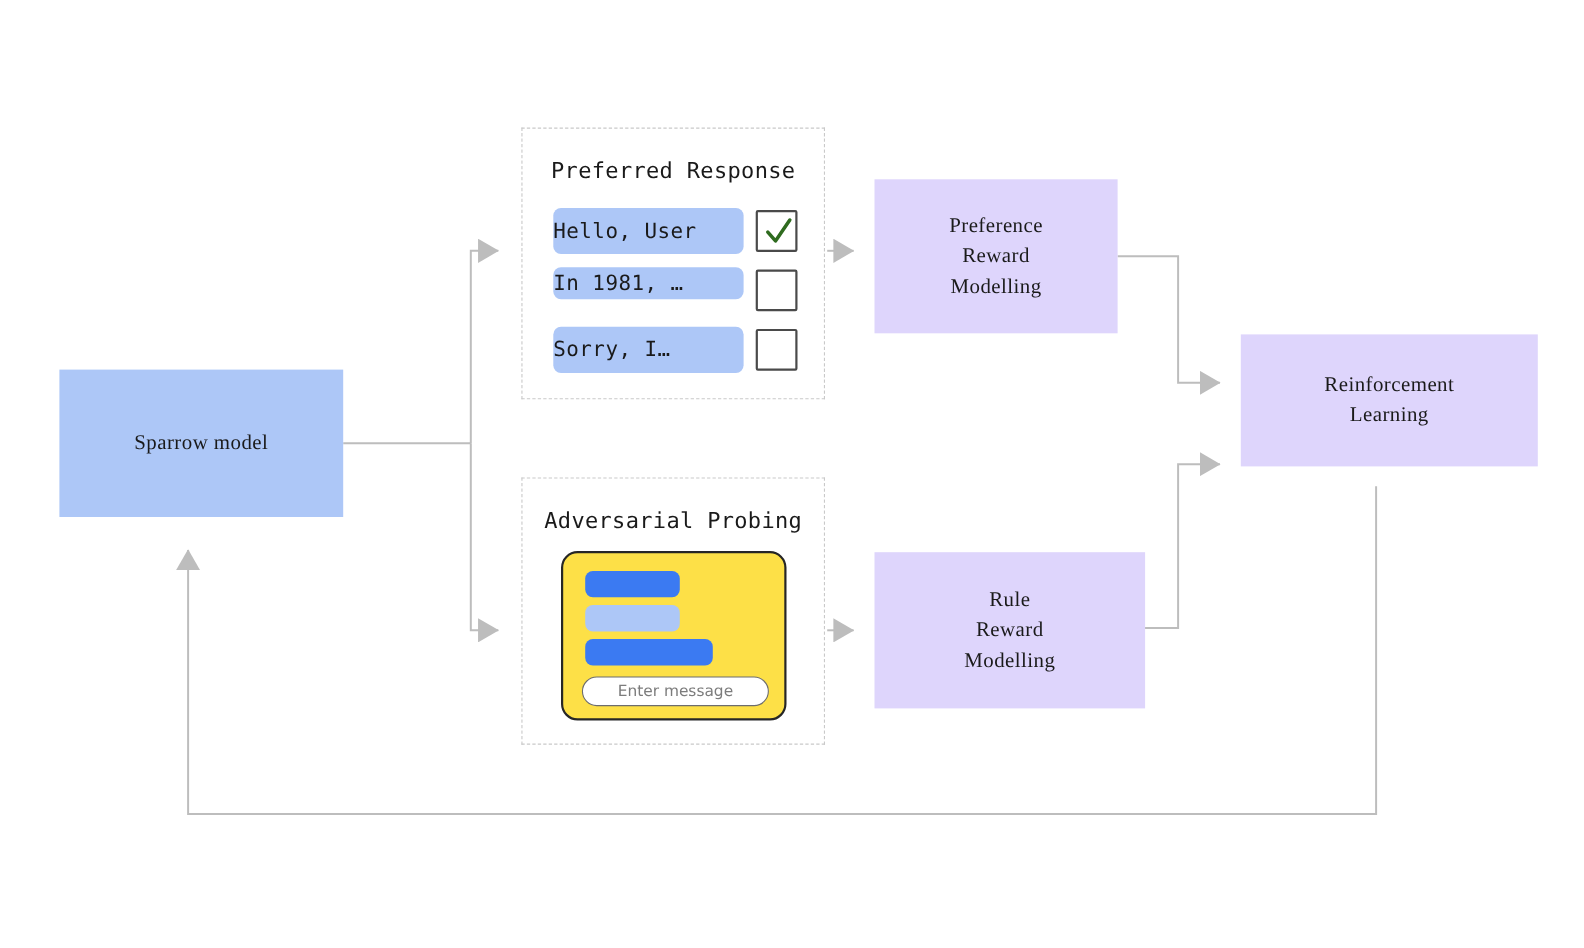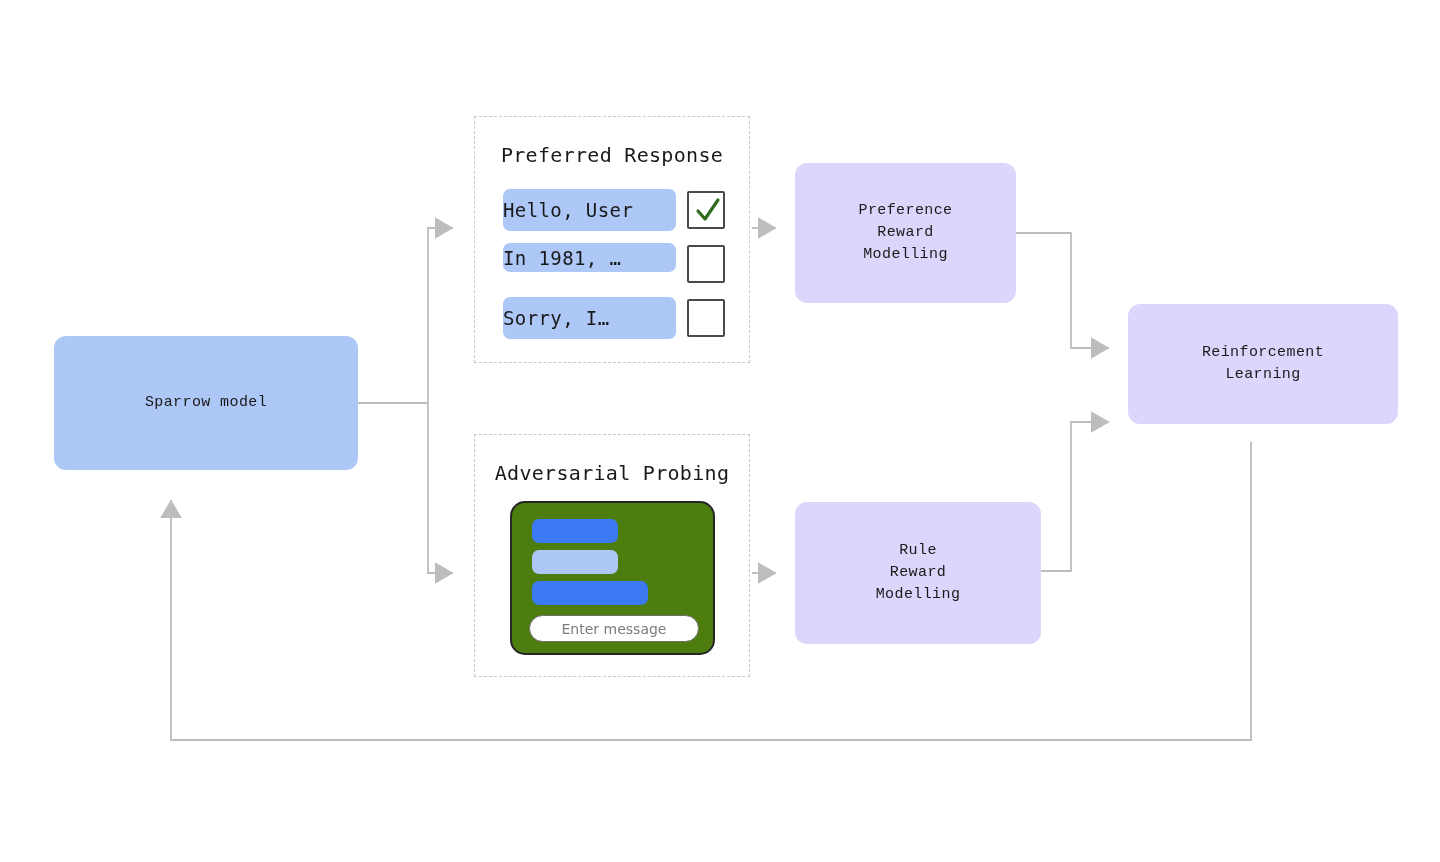--- a/index.html
+++ b/index.html
@@ -1,40 +1,40 @@
 <!DOCTYPE html>
 <html><head>
 <meta charset="utf-8">
 <style>
   html,body{margin:0;padding:0;background:#ffffff;}
   body{width:1440px;height:862px;font-family:"DejaVu Sans Mono",monospace;overflow:hidden;}
   #stage{position:relative;width:1440px;height:862px;background:#fff;}
 
   .node{position:absolute;box-sizing:border-box;display:flex;align-items:center;
-        justify-content:center;text-align:center;border-radius:12px;
-        font-family:Liberation Mono, monospace;
-        font-size:15px;color:#1a1a1a;letter-spacing:.4px;line-height:1.45;white-space:pre-line;}
+        justify-content:center;text-align:center;border-radius:0;
+        font-family:Liberation Serif, serif;
+        font-size:19px;color:#1a1a1a;letter-spacing:.4px;line-height:1.45;white-space:pre-line;}
   .node.blue{background:#adc7f7;}
   .node.purple{background:#ded5fc;}
 
   .group{position:absolute;box-sizing:border-box;border:1.6px dashed #c9c9c9;background:transparent;}
   .group-title{position:absolute;left:0;right:0;text-align:center;
         font-family:"DejaVu Sans Mono","Liberation Mono",monospace;
         font-size:20px;color:#1a1a1a;letter-spacing:.3px;}
 
   .pill{position:absolute;box-sizing:border-box;background:#adc7f7;border-radius:7px;
         display:flex;align-items:center;
         font-family:"DejaVu Sans Mono","Liberation Mono",monospace;
         font-size:19px;color:#1a1a1a;letter-spacing:.4px;}
 
   .cbox{position:absolute;box-sizing:border-box;border:2.4px solid #4a4a4a;background:#fff;
         width:38px;height:38px;border-radius:2px;}
   .cbox .tick{position:absolute;left:6px;top:4px;width:26px;height:28px;}
 
-  .card{position:absolute;box-sizing:border-box;background:#4d7c0f;border:2px solid #262626;border-radius:15px;}
+  .card{position:absolute;box-sizing:border-box;background:#fde047;border:2px solid #262626;border-radius:15px;}
   .bar{position:absolute;border-radius:7px;}
   .inputpill{position:absolute;box-sizing:border-box;border:1.4px solid #6d6d6d;border-radius:20px;
         background:#fff;display:flex;align-items:center;justify-content:center;
         font-family:"DejaVu Sans","Liberation Sans",sans-serif;font-size:14px;color:#7c7c7c;}
 
   svg.wires{position:absolute;left:0;top:0;width:1440px;height:862px;pointer-events:none;}
 </style>
 </head>
 <body>
 
@@ -62,21 +62,21 @@
       <path d="M752,573 L776,573" marker-end="url(#ahbig)"></path>
 
       <path d="M1016,233 L1071,233 L1071,348 L1109,348" marker-end="url(#ahbig)"></path>
 
       <path d="M1016,571 L1071,571 L1071,422 L1109,422" marker-end="url(#ahbig)"></path>
 
       <path d="M1251,442 L1251,740 L171,740 L171,500" marker-end="url(#ahbig)"></path>
     </g>
   </svg>
 
-  <div class="node blue" style="left:54px;top:336px;width:304px;height:134px;">
+  <div class="node blue" style="left:54px;top:336px;width:258px;height:134px;">
     <span>Sparrow model</span>
   </div>
 
   <div class="node purple" style="left:795px;top:163px;width:221px;height:140px;">
     <span>Preference
 Reward
 Modelling</span>
   </div>
 
   <div class="node purple" style="left:795px;top:502px;width:246px;height:142px;">

